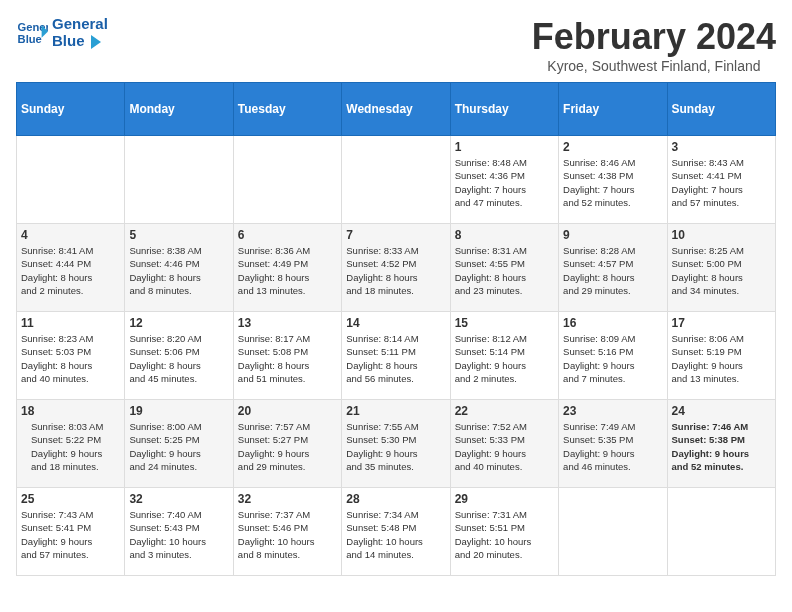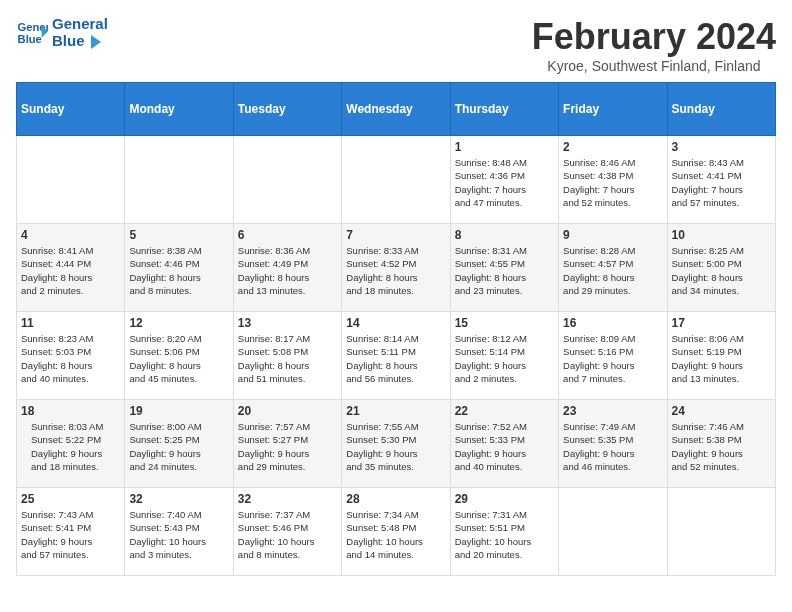--- a/index.html
+++ b/index.html
@@ -278,21 +278,21 @@
         </td>
         <td>
           <span class="day-number">23</span>
           <div class="day-info" style="white-space: pre-line;">Sunrise: 7:49 AM
 Sunset: 5:35 PM
 Daylight: 9 hours
 and 46 minutes.</div>
         </td>
         <td>
           <span class="day-number">24</span>
-          <div class="day-info" style="white-space: pre-line;">Sunrise: 7:46 AM
+          <div class="day-info" style="white-space: pre-line; font-weight: bold;">Sunrise: 7:46 AM
 Sunset: 5:38 PM
 Daylight: 9 hours
 and 52 minutes.</div>
         </td>
       </tr>
       <tr>
         <td>
           <span class="day-number">25</span>
           <div class="day-info" style="white-space: pre-line;">Sunrise: 7:43 AM
 Sunset: 5:41 PM

